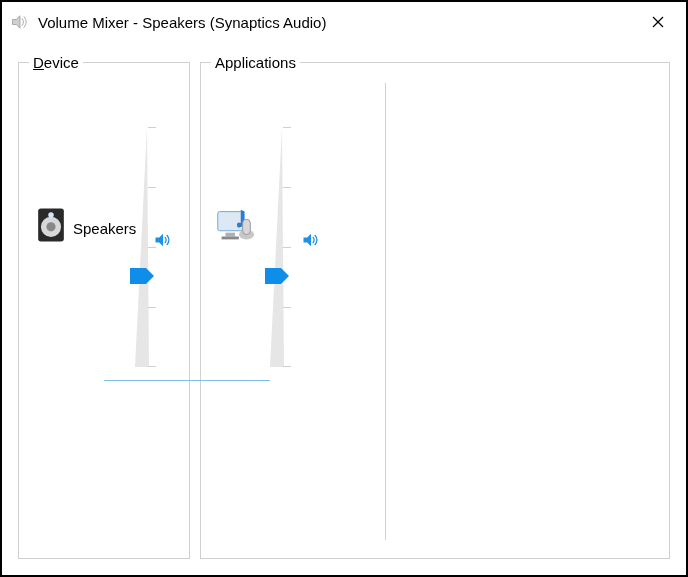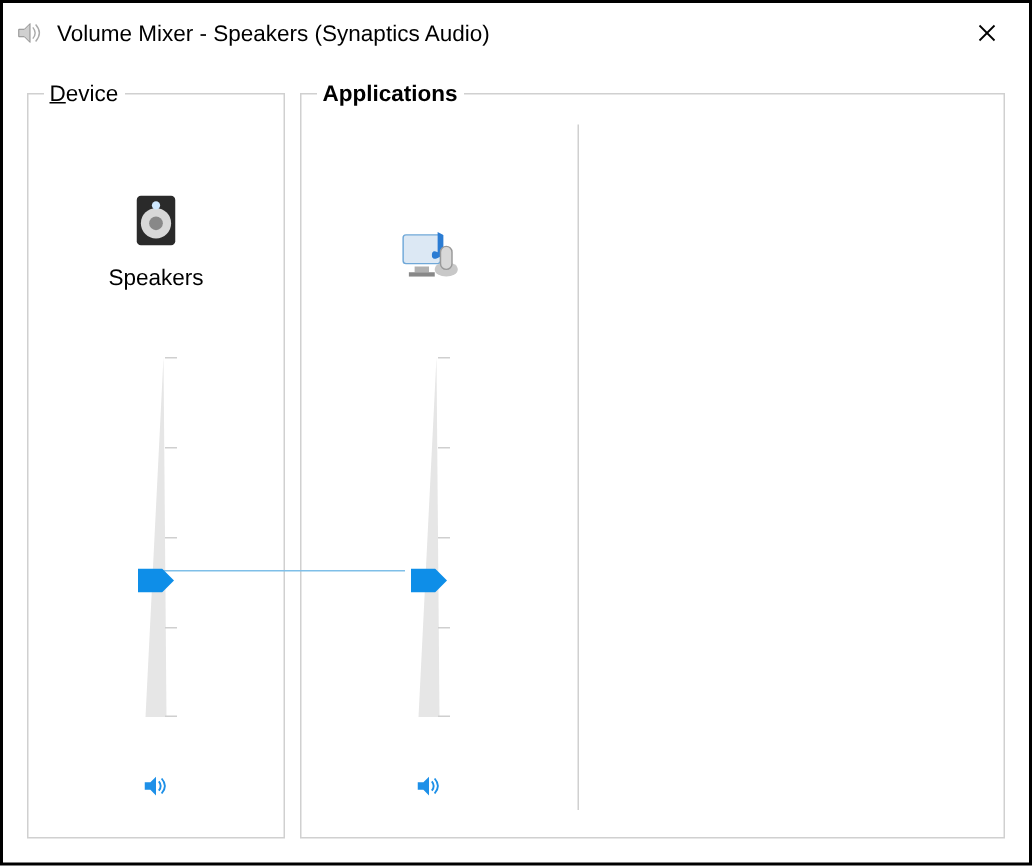--- a/index.html
+++ b/index.html
@@ -44,33 +44,33 @@
     display: flex;
     gap: 10px;
   }
   fieldset.group {
     border: 1px solid #d0d0d0;
     margin: 0;
     padding: 12px 10px 18px 10px;
     position: relative;
     display: flex;
     flex-direction: row;
-    align-items: flex-end;
+    align-items: flex-start;
     gap: 20px;
   }
   fieldset.group legend {
     padding: 0 4px;
     font-size: 15px;
   }
   .device-group { width: 166px; }
-  .apps-group { flex: 1; font-weight: bold; }
+  .apps-group { flex: 1; }
   .column {
     width: 150px;
     display: flex;
-    flex-direction: column;
+    flex-direction: row;
     align-items: center;
   }
   .col-icon {
     width: 48px; height: 48px;
     display: flex; align-items: center; justify-content: center;
   }
   .col-label {
     font-size: 15px;
     margin-top: 6px;
     text-align: center;

